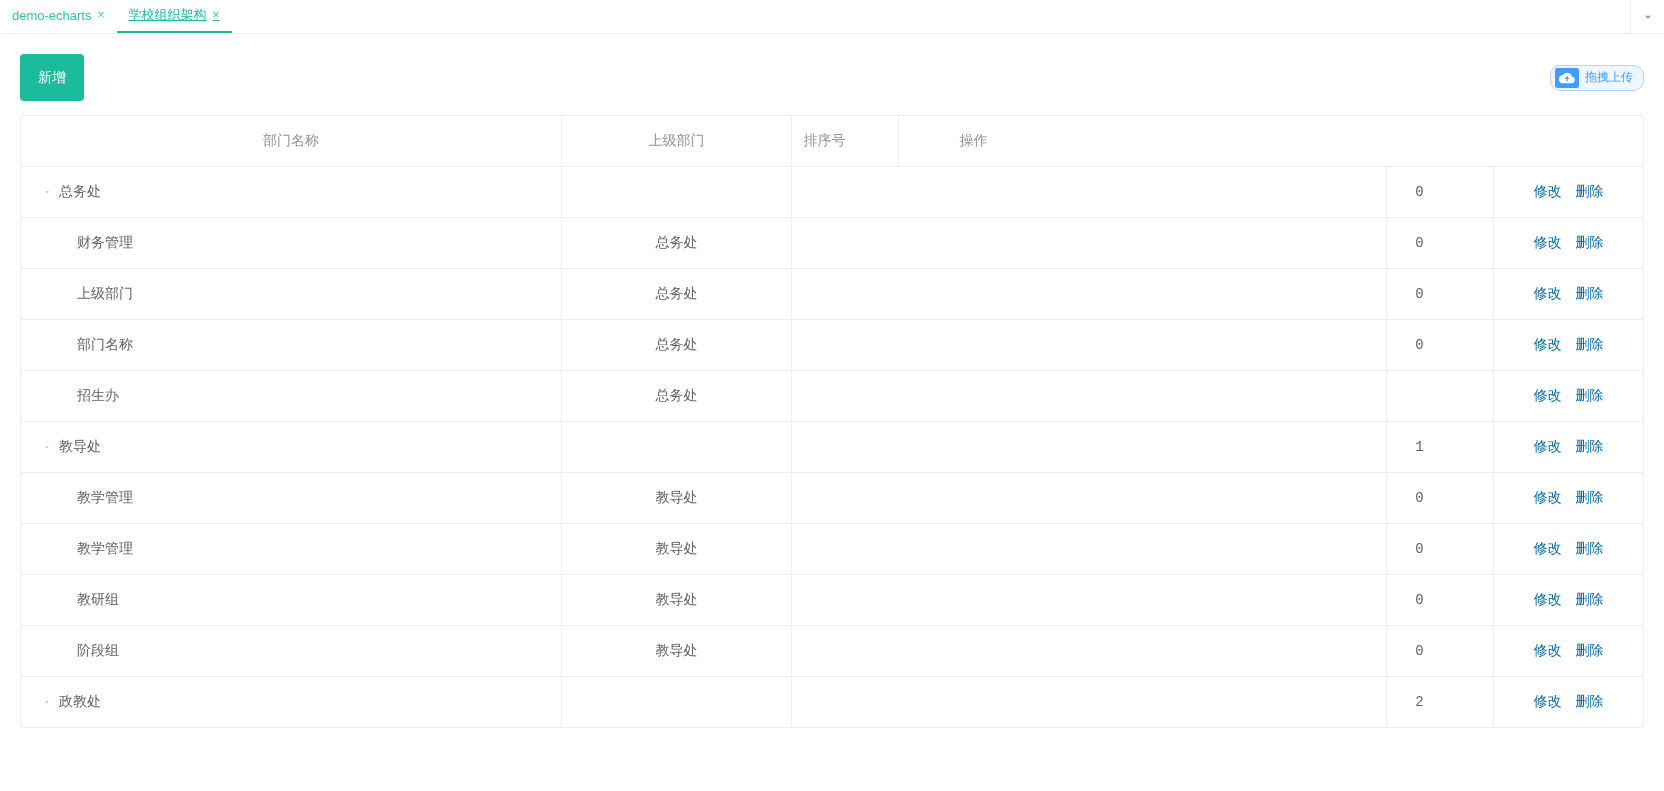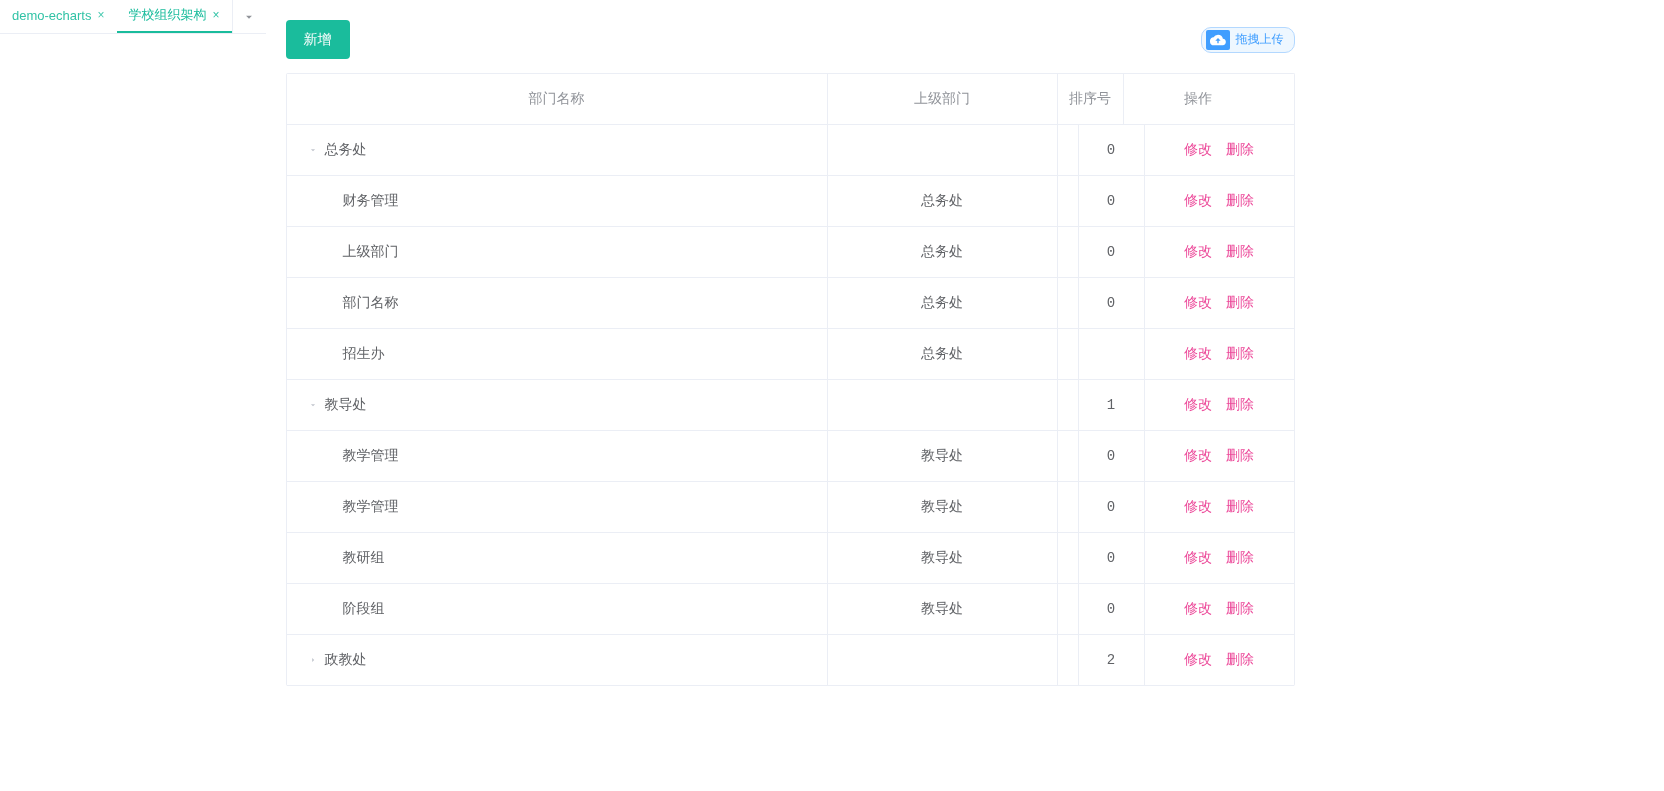--- a/index.html
+++ b/index.html
@@ -3,41 +3,41 @@
 <meta charset="utf-8">
 <style>
   * { box-sizing: border-box; margin: 0; padding: 0; }
   html, body { width: 100%; height: 100%; }
   body {
     font-family: -apple-system, BlinkMacSystemFont, "PingFang SC", "Helvetica Neue", Arial, sans-serif;
     font-size: 14px;
     color: #606266;
     background: #ffffff;
   }
-  .viewport { width: 1664px; min-height: 791px; display: flex; flex-direction: row; }
+  .viewport { width: 1664px; min-height: 791px; display: flex; flex-direction: column; }
 
   
   .tabs-bar { height: 34px; background: #fff; border-bottom: 1px solid #ebeef5; display:flex;align-items: stretch; }
   .tabs-scroll { flex: 0 0 auto; display:flex; align-items:flex-end; }
   .tab { display:flex; align-items:center; gap:6px; padding: 0 12px; height: 34px; font-size: 13px; color: #909399; cursor:pointer; border-bottom:2px solid transparent; }
   .tab .close { font-size:12px; line-height:1; color: inherit; opacity:.9; }
-  .tab.active { color: #1abc9c; border-bottom-color:#1abc9c; }
+  .tab.active { color: #1abc9c; border-bottom-color:#1abc9c;text-decoration:underline; }
   .tab.active .close { color:#1abc9c; }
   .tab.inactive { color: #1abc9c; opacity:.9; }
   .tabs-spacer { flex:1; }
   .tabs-menu-btn { width: 34px; display:flex; align-items:center; justify-content:center; color:#909399; cursor:pointer; border-left:1px solid #ebeef5; }
   .chev-svg { width:14px; height:14px; fill:#909399; }
 
   
   .page { padding: 20px; background:#ffffff; }
 
   .toolbar { display:flex; align-items:center; justify-content:space-between; margin-bottom: 14px; }
   .btn-primary {
     background:#1abc9c; color:#fff; border:none; border-radius:4px;
-    padding: 0 18px; height:39px; font-size:14px; cursor:pointer;
+    padding: 0 18px; height:47px; font-size:14px; cursor:pointer;
   }
 
   .upload-btn {
     display:inline-flex; align-items:center; gap:6px;
     background:#eef7ff; border:1px solid #b3d8ff; color:#409eff;
     height:26px; padding:0 10px 0 4px; border-radius:10px; cursor:pointer; font-size:12px;text-align:center;
   }
   .upload-btn .icon-box { width:24px; height:20px; background:#409eff; display:flex; align-items:center; justify-content:center; border-radius:2px; }
   .upload-btn .icon-box svg { width:16px; height:16px; fill:#fff; }
 
@@ -45,27 +45,27 @@
   .table { width:100%; border:1px solid #ebeef5; border-bottom:none; border-radius:2px; color:#606266; }
   .t-row { display:flex; align-items:stretch; border-bottom:1px solid #ebeef5; background:#fff; }
   .t-row.header { background:#fff; color:#909399; font-weight:500; }
   .t-cell { padding: 16px 10px; display:flex; align-items:center; justify-content:center; text-align:center; overflow:hidden; text-overflow:ellipsis; white-space:nowrap; }
   .t-cell + .t-cell { border-left:1px solid #ebeef5;font-family:Liberation Mono, monospace; }
   .c-name { flex:0 0 540px; justify-content:flex-start; text-align:left; }
   .c-name .indent { display:inline-block; }
   .c-parent { flex:0 0 230px; }
   .c-desc   { flex:1 1 auto; }
   .c-order  { flex:0 0 66px; }
-  .c-ops    { flex:0 0 150px; }
+  .c-ops    { flex:0 0 150px;margin-left:41px; }
   .t-row.header .t-cell { color:#909399; }
 
   .expand-toggle { width:16px; height:16px; display:inline-flex; align-items:center; justify-content:center; margin-right:4px; color:#c0c4cc; cursor:pointer; }
   .expand-toggle svg { width:10px; height:10px; fill:#c0c4cc; }
 
-  .op-link { color:#ec4899; cursor:pointer; padding:0 4px; }
+  .op-link { color:#0369a1; cursor:pointer; padding:0 4px; }
   .op-link + .op-link { margin-left:6px; }
 
   .t-row:not(.header) .c-name { color:#606266; }
 
 </style>
 </head>
 <body>
 
 <div class="viewport">
 

